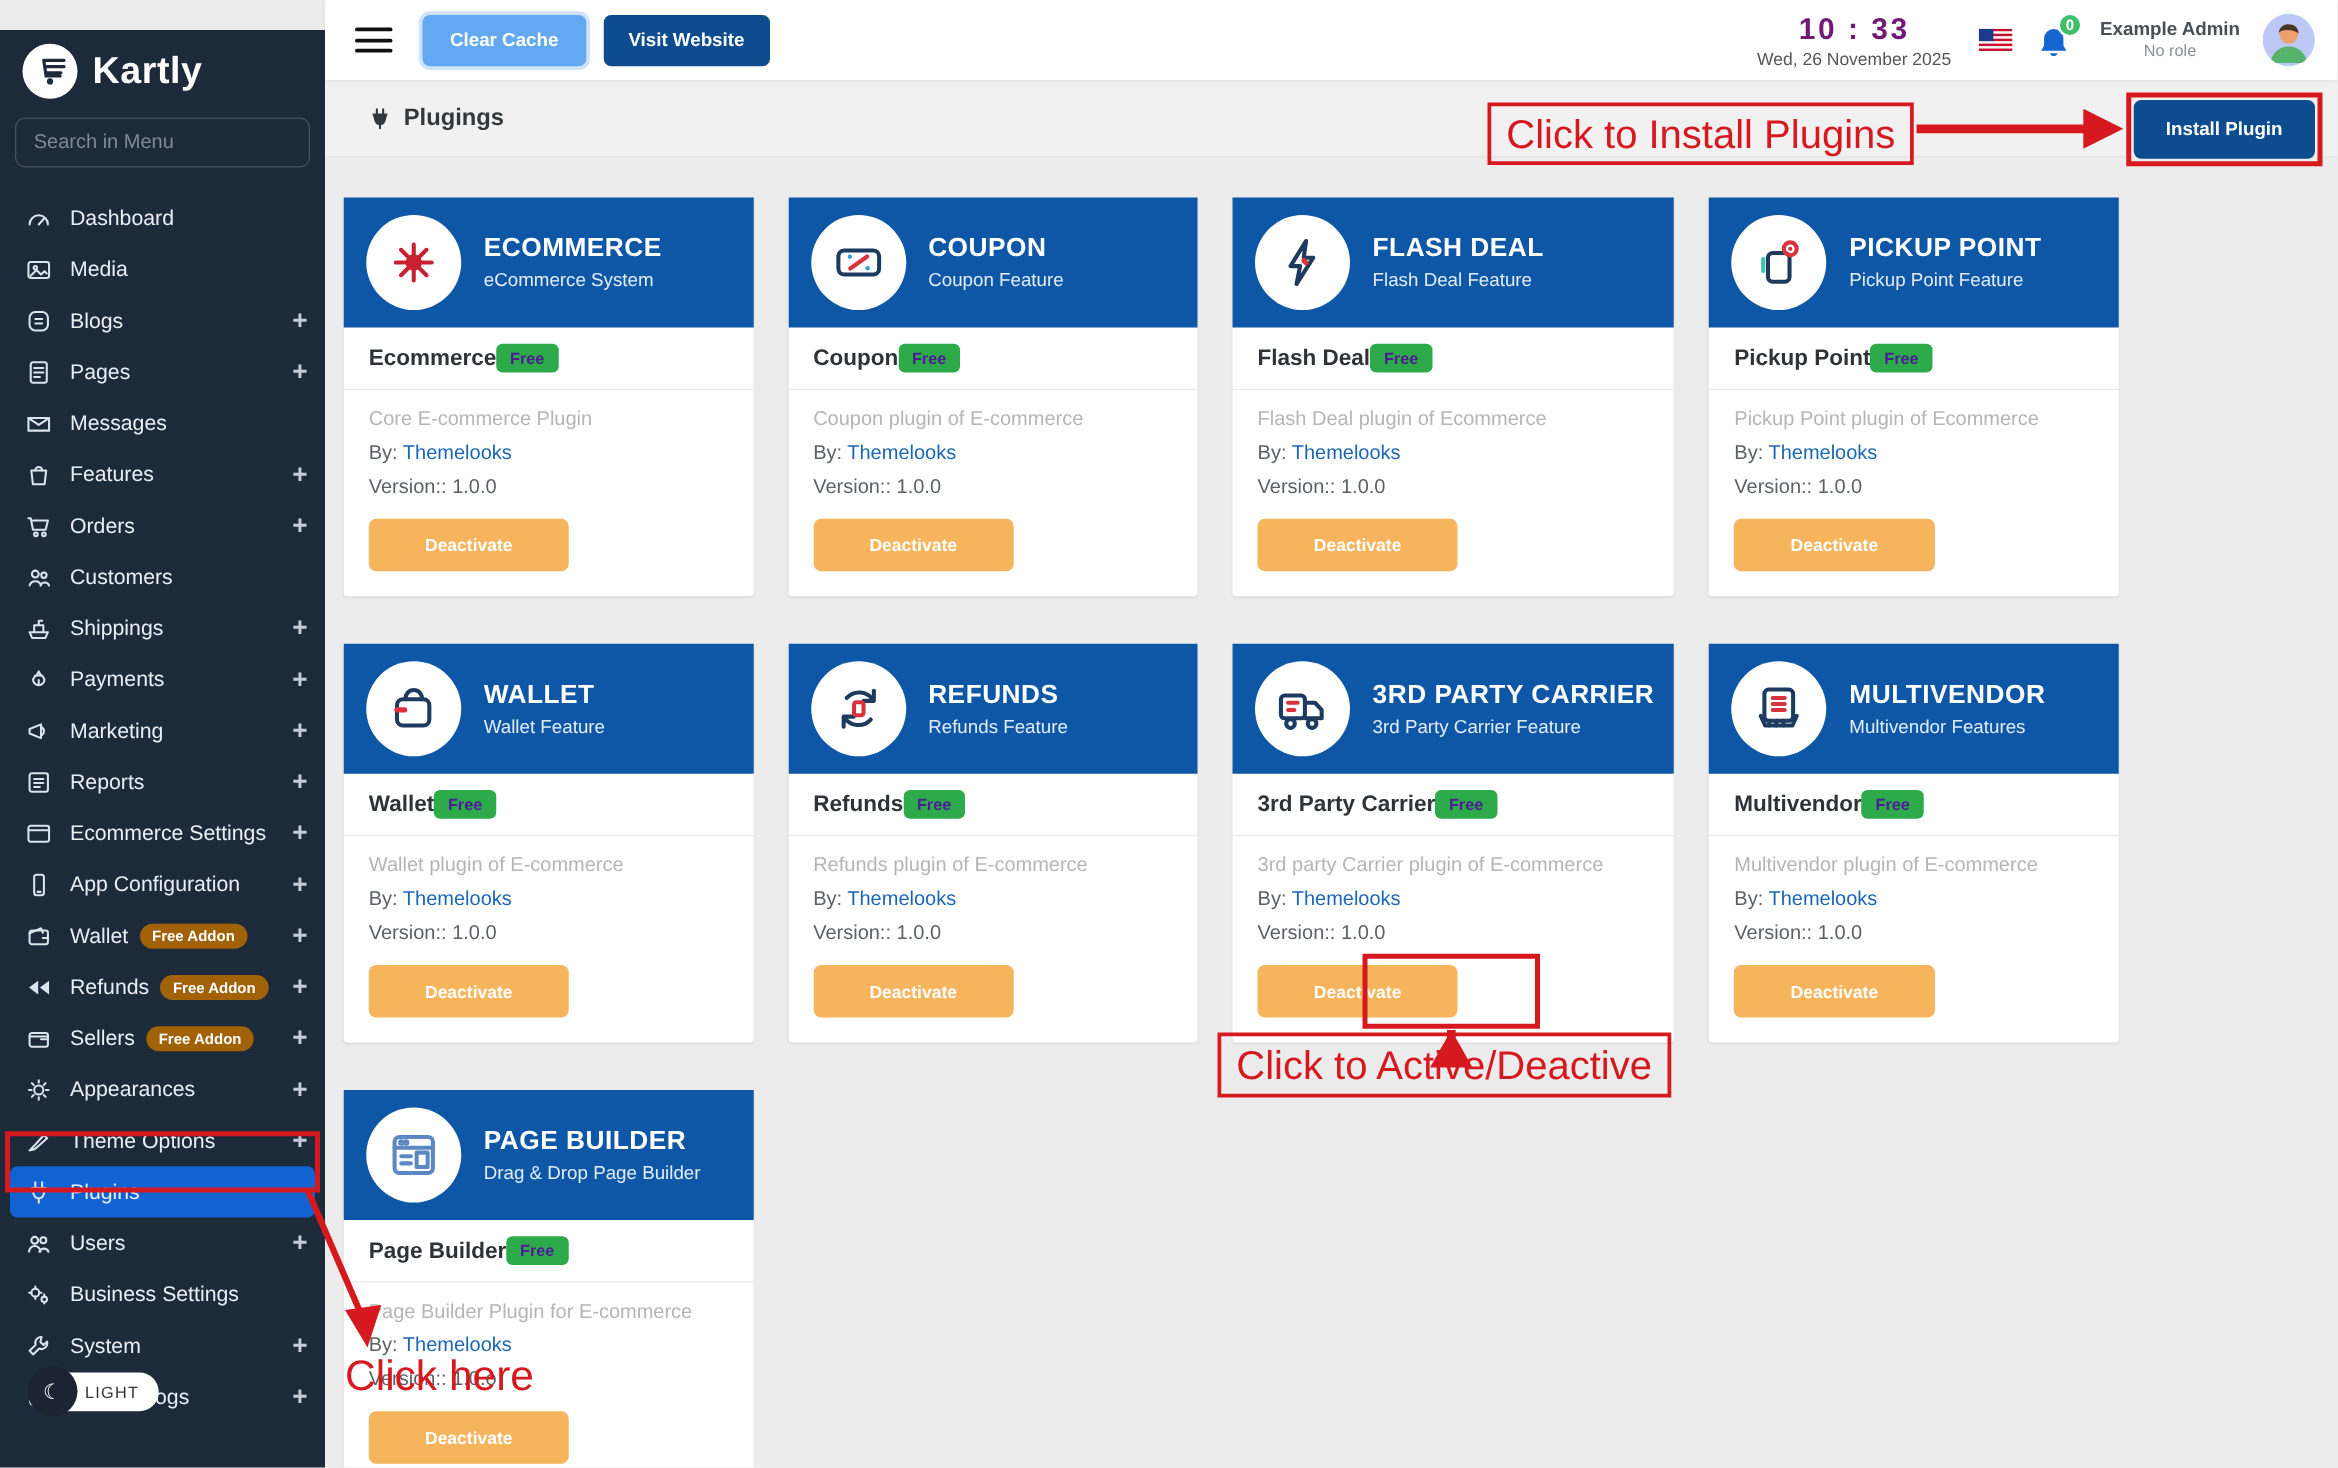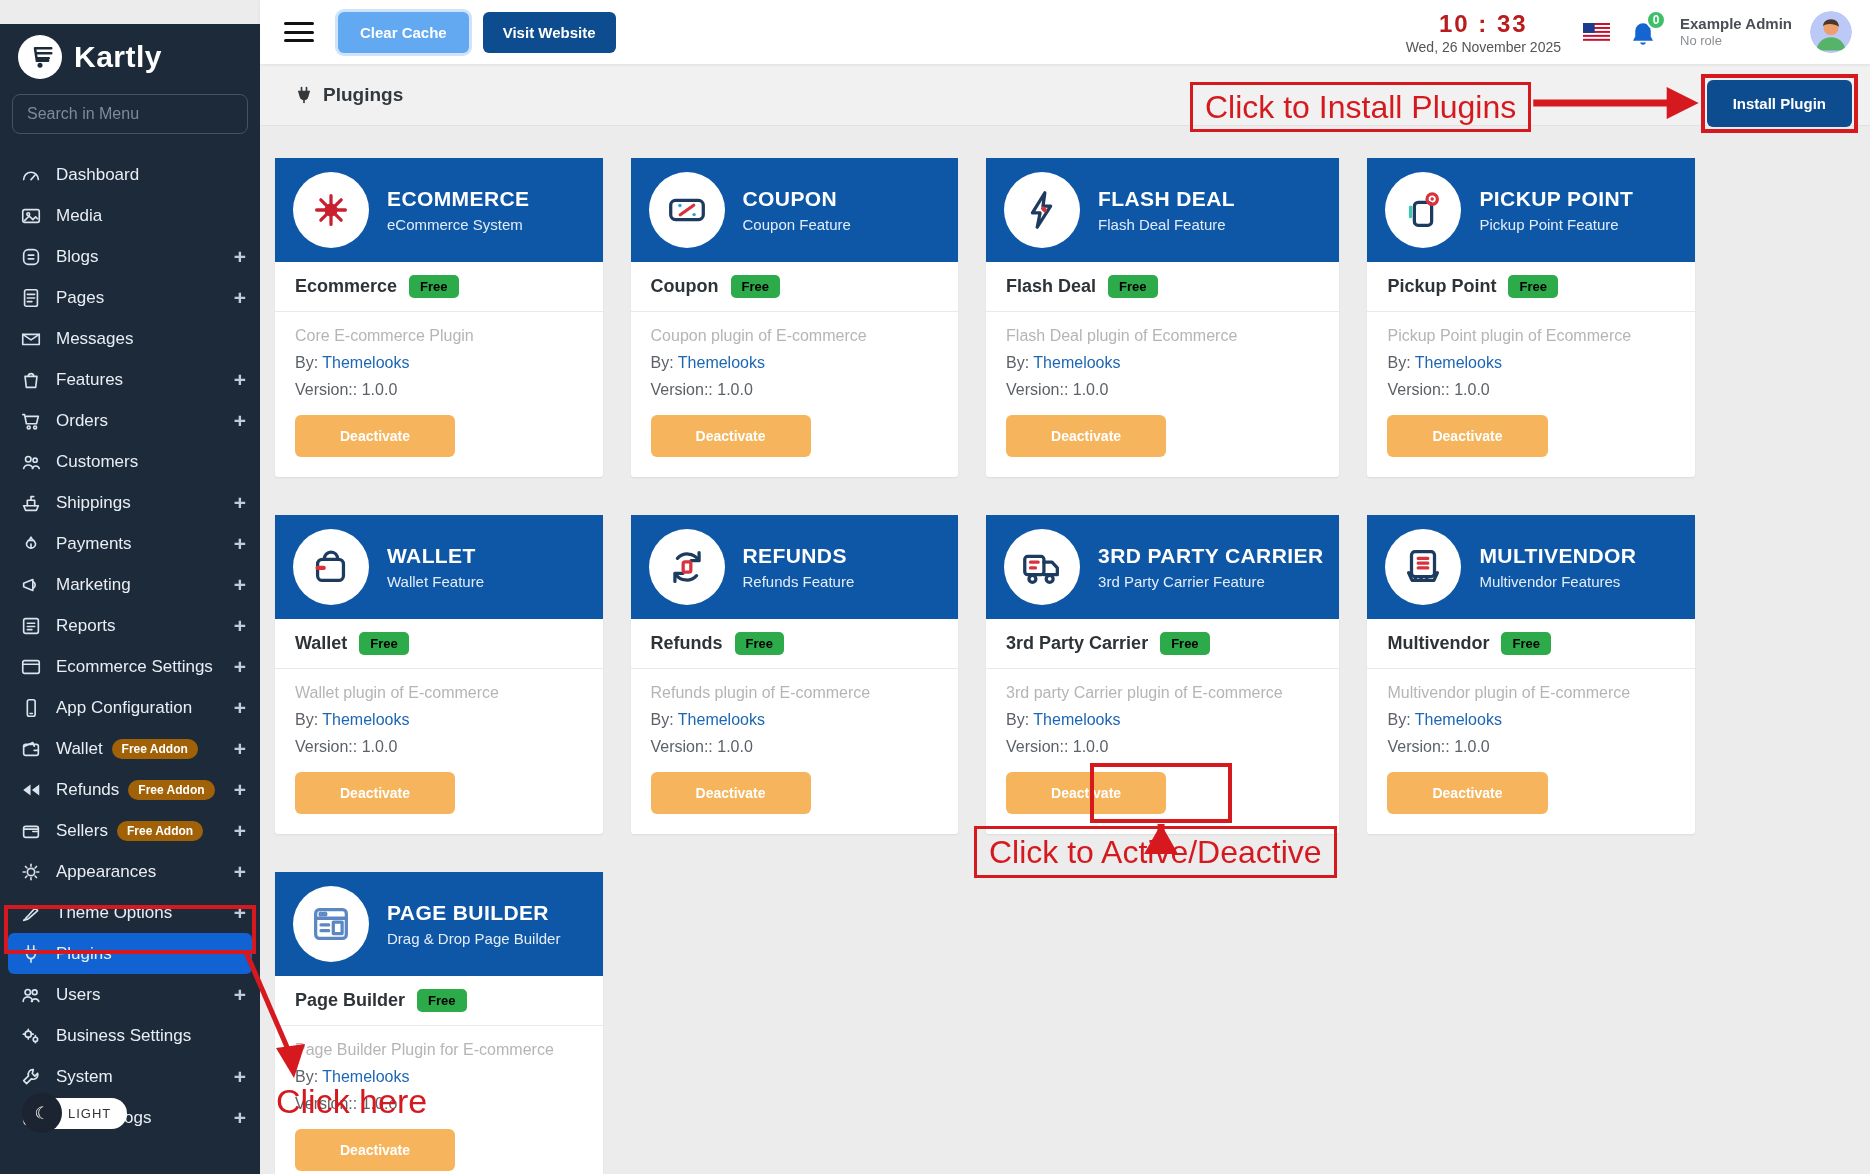--- a/index.html
+++ b/index.html
@@ -27,27 +27,27 @@
 
   
   .header { position:absolute; left:260px; top:0; width:1610px; height:64px; background:#fff; display:flex; align-items:center; padding:0 18px 0 24px; box-shadow:0 1px 3px rgba(0,0,0,.08); z-index:4; }
   .hamburger { width:30px; height:20px; display:flex; flex-direction:column; justify-content:space-between; cursor:pointer; margin-right:24px; }
   .hamburger span { height:3px; background:#111; border-radius:2px; }
   .btn { border:none; border-radius:6px; color:#fff; font-weight:bold; font-size:15px; cursor:pointer; font-family:"Liberation Sans",sans-serif; }
   .btn-clear { background:#62a9f2; padding:12px 22px; margin-right:14px; box-shadow:0 0 0 3px #cfe3fa; }
   .btn-visit { background:#0d4c8e; padding:12px 20px; }
   .header-right { margin-left:auto; display:flex; align-items:center; gap:18px; }
   .clock { text-align:center; margin-right:4px; }
-  .clock .time { font-size:24px; font-weight:bold; color:#b91c1c; letter-spacing:2px; }
+  .clock .time { font-size:24px; font-weight:bold; color:#701a75; letter-spacing:2px; }
   .clock .date { font-size:14px; color:#555; margin-top:1px; }
   .flag { width:27px; height:18px; display:block; }
   .bell-wrap { position:relative; width:34px; height:36px; }
   .bell-wrap svg { width:30px; height:30px; margin-top:6px; }
   .bell-badge { position:absolute; right:-4px; top:-4px; background:#3fbf6a; color:#fff; width:20px; height:20px; border-radius:50%; font-size:12px; font-weight:bold; display:flex; align-items:center; justify-content:center; border:2px solid #fff; }
-  .user-meta { text-align:left; line-height:1.25; }
+  .user-meta { text-align:center; line-height:1.25; }
   .user-name { font-size:15px; font-weight:bold; color:#4a4f55; }
   .user-role { font-size:13px; color:#8a8f94; }
   .avatar { width:42px; height:42px; border-radius:50%; overflow:hidden; display:block; }
 
   
   .title-bar { position:absolute; left:260px; top:64px; width:1610px; height:62px; background:#f1f1f1; border-bottom:1px solid #e2e2e2; display:flex; align-items:center; padding:0 15px 0 34px; z-index:3; }
   .page-title { display:flex; align-items:center; gap:9px; font-size:19px; font-weight:bold; color:#33383d; }
   .page-title .pt-icon { width:20px; height:20px; color:#33383d; }
   .page-title .pt-icon svg { width:20px; height:20px; display:block; }
   .btn-install { position:absolute; right:18px; top:16px; background:#0d4c8e; padding:15px 26px; font-size:15px; }
@@ -56,21 +56,21 @@
   .content { position:absolute; left:260px; top:126px; width:1450px; height:1048px; background:#ececec; padding:32px 15px 0 15px; }
   .cards-grid { display:grid; grid-template-columns:repeat(4,1fr); column-gap:28px; row-gap:38px; }
   .card { background:#fff; border-radius:3px; box-shadow:0 1px 2px rgba(0,0,0,.07); }
   .card-header { background:#0e57a6; height:104px; display:flex; align-items:center; padding:0 16px 0 18px; }
   .ch-circle { width:76px; height:76px; border-radius:50%; background:#fff; display:flex; align-items:center; justify-content:center; margin-right:18px; flex:0 0 76px; }
   .ch-circle svg { width:46px; height:46px; }
   .ch-title { color:#fff; font-size:21px; font-weight:bold; letter-spacing:.4px; white-space:nowrap; }
   .ch-sub { color:#e3edf9; font-size:15px; margin-top:5px; }
   .card-name-row { display:flex; align-items:center; padding:13px 20px; border-bottom:1px solid #e9e9e9; }
   .cn-name { font-size:18px; font-weight:bold; color:#2e3338; }
-  .free-badge { background:#2daa4a; color:#000000; font-size:13px; font-weight:bold; border-radius:5px; padding:4px 11px; margin-left:12px; }
+  .free-badge { background:#2daa4a; color:#4c1d95; font-size:13px; font-weight:bold; border-radius:5px; padding:4px 11px; }
   .card-body { padding:15px 20px 20px 20px; }
   .cb-desc { color:#b5b5b5; font-size:16px; }
   .cb-by { color:#5c6167; font-size:16px; margin-top:9px; }
   .cb-by a { color:#1b66b5; text-decoration:none; }
   .cb-ver { color:#5c6167; font-size:16px; margin-top:9px; }
   .deactivate-wrap { display:inline-block; position:relative; margin-top:16px; }
   .btn-deactivate { background:#f6b45c; color:#fff; font-weight:bold; font-size:14px; border:none; border-radius:6px; padding:13px 45px; cursor:pointer; font-family:"Liberation Sans",sans-serif; }
 
   
   .anno { position:absolute; z-index:20; color:#d6191f; }

